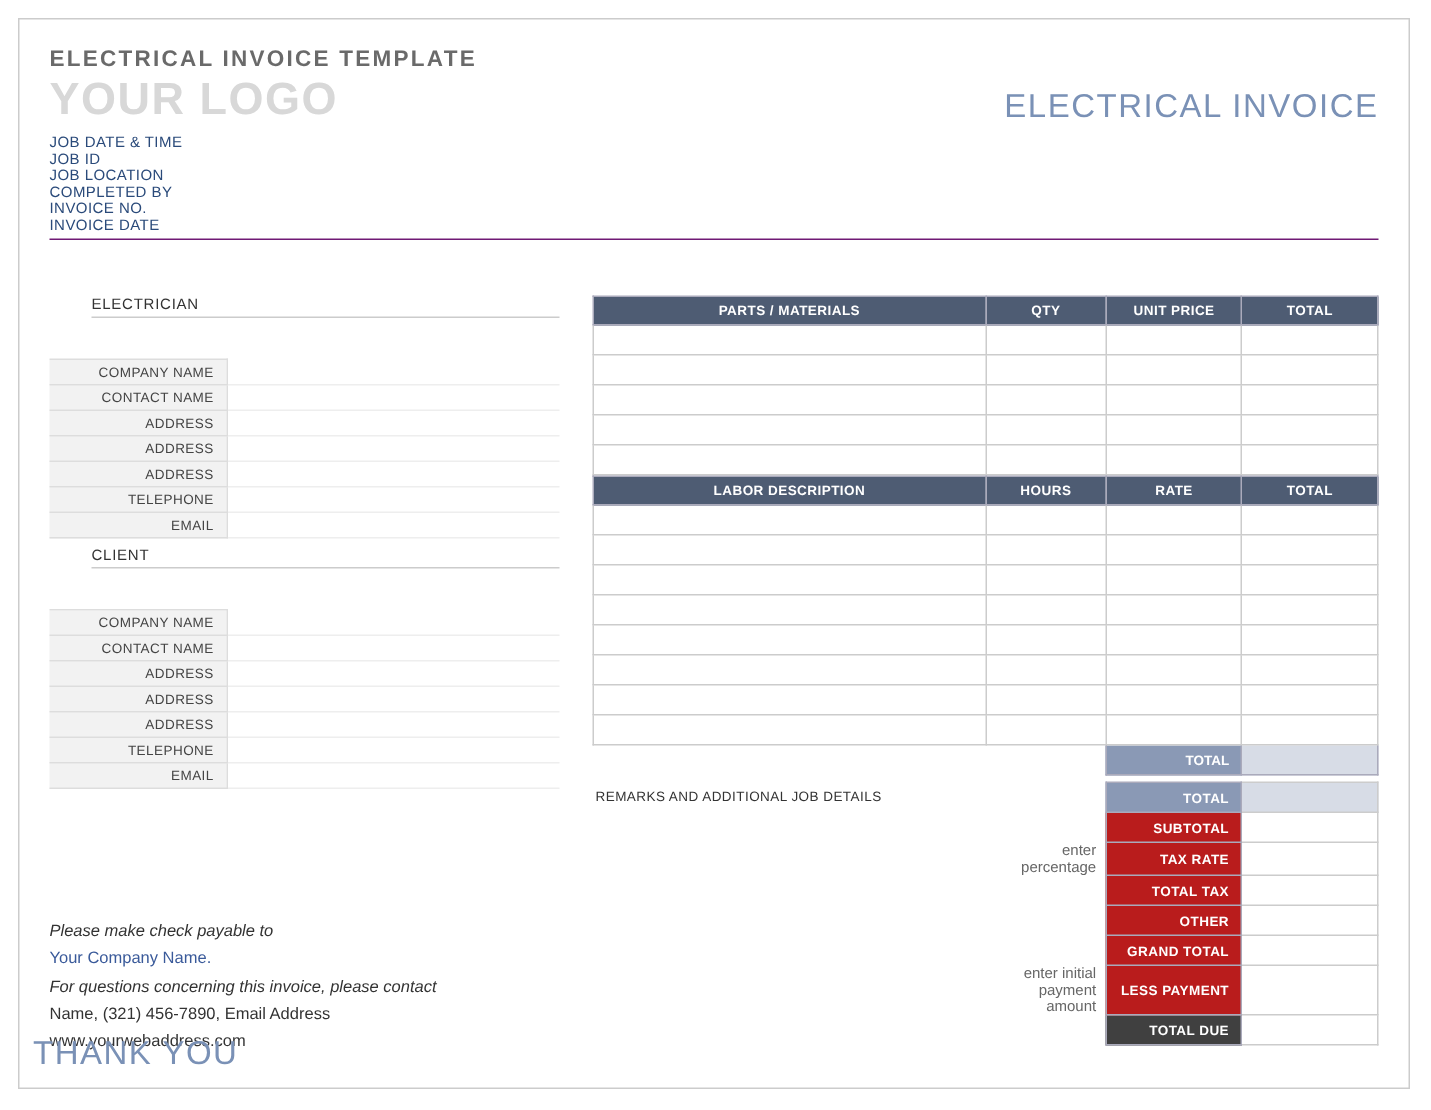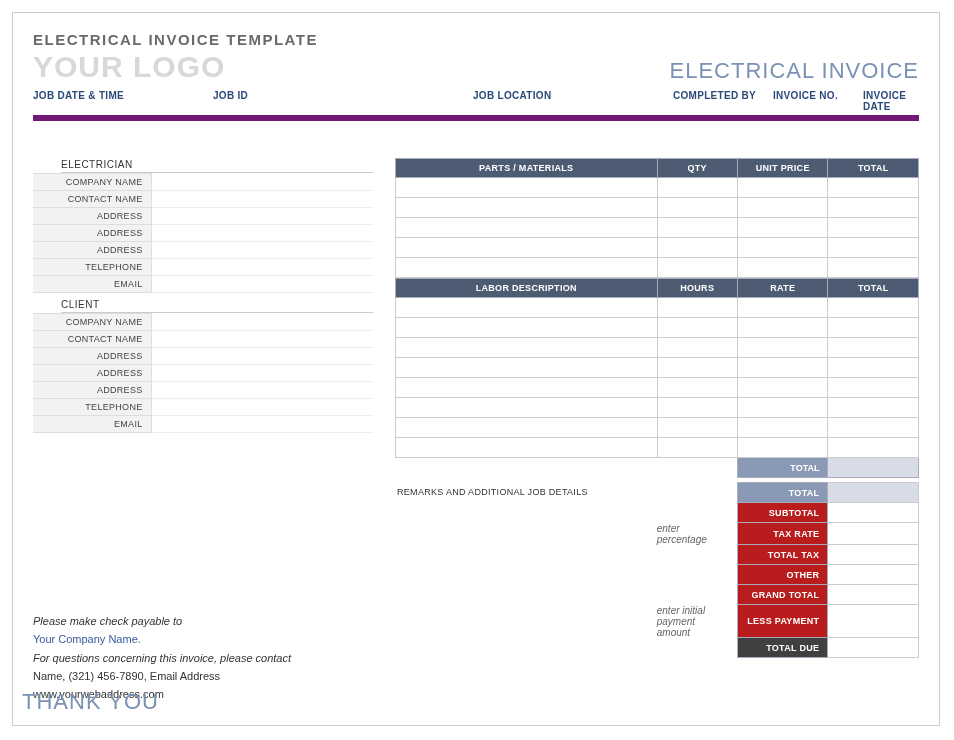--- a/index.html
+++ b/index.html
@@ -37,27 +37,28 @@
     color: #d8d8d8;
   }
   .invoice-title {
     font-size: 22px;
     letter-spacing: 1px;
     color: #7a91b6;
     font-weight: normal;
   }
   .job-header {
     display: flex;
-    border-bottom: 6px solid #701a75;
+    border-bottom: 1px solid #701a75;
     padding-bottom: 3px;
     margin-bottom: 3px;
     font-size: 10px;
-    font-weight: bold;
+    font-weight: normal;
     color: #2a4a7a;
     letter-spacing: 0.3px;
+    flex-direction: column;
   }
   .job-header > div { padding-right: 10px; }
   .jh-datetime { width: 180px; }
   .jh-jobid    { width: 260px; }
   .jh-loc      { width: 200px; }
   .jh-comp     { width: 100px; }
   .jh-inv      { width: 90px; }
   .jh-date     { flex:1; text-align:left; }
 
   .body-columns {
@@ -74,20 +75,21 @@
     border-bottom: 1px solid #ccc;
     padding-bottom: 2px;
     margin-bottom: 0;
     color: #333;
     margin-left: 28px;
   }
   .info-table {
     border-collapse: collapse;
     width: 100%;
     margin-bottom: 6px;
+    margin-top: 27px;
   }
   .info-table td.label {
     background: #f2f2f2;
     border: 1px solid #ddd;
     border-left: none;
     font-size: 9px;
     text-align: right;
     padding: 3px 8px 3px 4px;
     width: 118px;
     letter-spacing: 0.3px;
@@ -138,23 +140,23 @@
   .summary {
     margin-top: 4px;
     width: 100%;
     border-collapse: collapse;
   }
   .summary td {
     height: 20px;
     font-size: 9px;
   }
   .summary td.hint {
+    text-align: right;
     padding-right: 6px;
     color: #666;
-    font-style: italic;
     font-size: 10px;
   }
   .summary td.lbl {
     color: #fff;
     font-weight: bold;
     text-align: right;
     padding-right: 8px;
     border: 1px solid #aab;
     width: 90px;
     letter-spacing: 0.3px;

